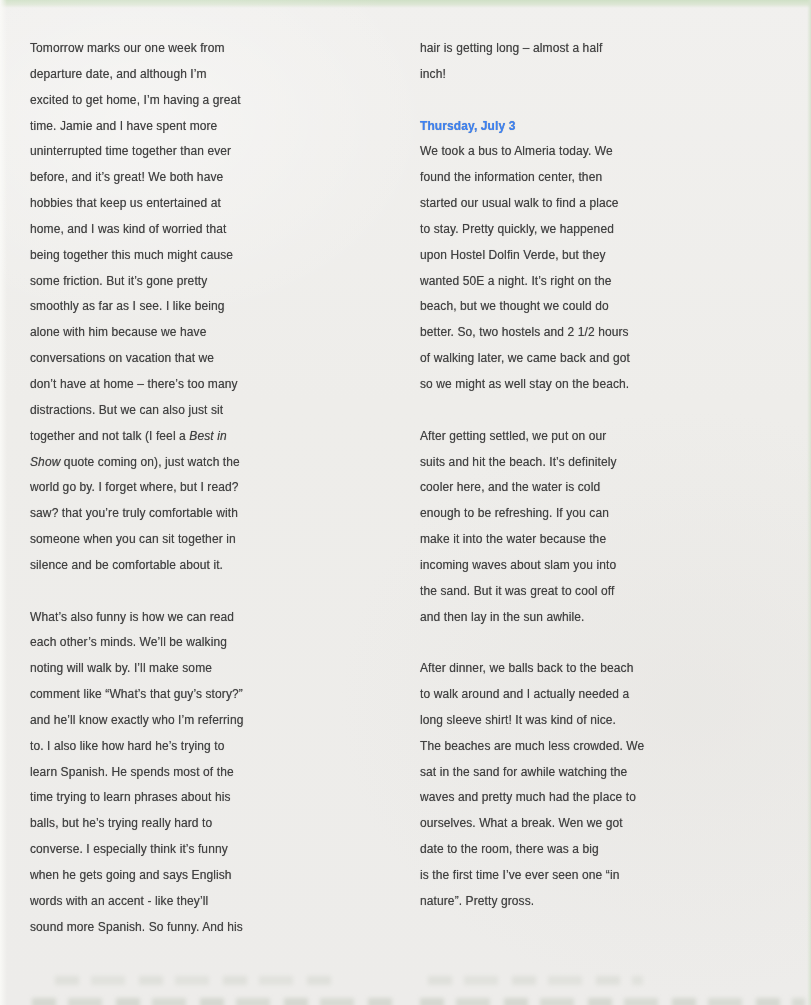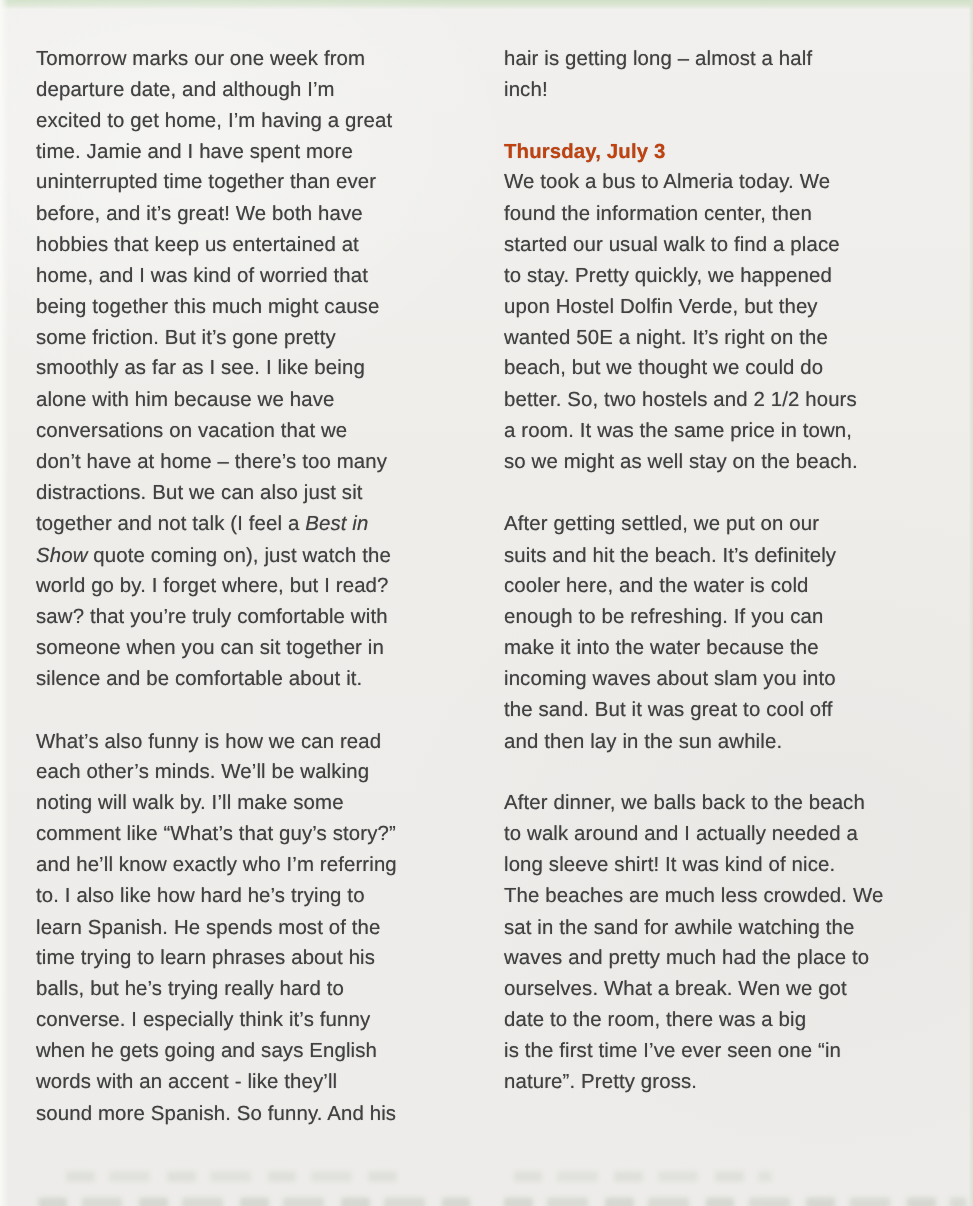--- a/index.html
+++ b/index.html
@@ -28,33 +28,33 @@
     position: absolute; inset: 0;
     background:
       radial-gradient(420px 300px at 18% 12%, rgba(255,255,255,0.35), rgba(255,255,255,0) 70%),
       radial-gradient(500px 420px at 85% 70%, rgba(226,224,220,0.35), rgba(226,224,220,0) 70%);
     pointer-events: none;
   }
 
   .col {
     position: absolute;
     top: 36px;
-    font-size: 17px;
+    font-size: 12px;
     letter-spacing: 0.1px;
   }
   .col-left  { left: 30px;  width: 378px; }
   .col-right { left: 420px; width: 388px; }
 
   .block.gap { margin-top: 25.85px; }
   .line {
     line-height: 25.85px;
     white-space: nowrap;
     text-shadow: 0 0 0.7px rgba(62,62,62,0.6);
   }
-  .heading .line { font-weight: bold; color: #c2410c; }
+  .heading .line { font-weight: bold; color: #3b82f6; }
   .line i { font-style: italic; text-align: right; }
 
   
   .ghost {
     position: absolute;
     height: 9px;
     background: repeating-linear-gradient(90deg,
       #c2c7bc 0px, #c2c7bc 24px,
       rgba(238,237,234,0) 24px, rgba(238,237,234,0) 36px,
       #c8cdc2 36px, #c8cdc2 70px,
@@ -126,21 +126,21 @@
       </div>
       <div class="block">
         <div class="line">We took a bus to Almeria today. We</div>
         <div class="line">found the information center, then</div>
         <div class="line">started our usual walk to find a place</div>
         <div class="line">to stay. Pretty quickly, we happened</div>
         <div class="line">upon Hostel Dolfin Verde, but they</div>
         <div class="line">wanted 50E a night. It’s right on the</div>
         <div class="line">beach, but we thought we could do</div>
         <div class="line">better. So, two hostels and 2 1/2 hours</div>
-        <div class="line">a room. It was the same price in town,</div>
+        <div class="line">of walking later, we came back and got</div>
         <div class="line">so we might as well stay on the beach.</div>
       </div>
       <div class="block gap">
         <div class="line">After getting settled, we put on our</div>
         <div class="line">suits and hit the beach. It’s definitely</div>
         <div class="line">cooler here, and the water is cold</div>
         <div class="line">enough to be refreshing. If you can</div>
         <div class="line">make it into the water because the</div>
         <div class="line">incoming waves about slam you into</div>
         <div class="line">the sand. But it was great to cool off</div>

